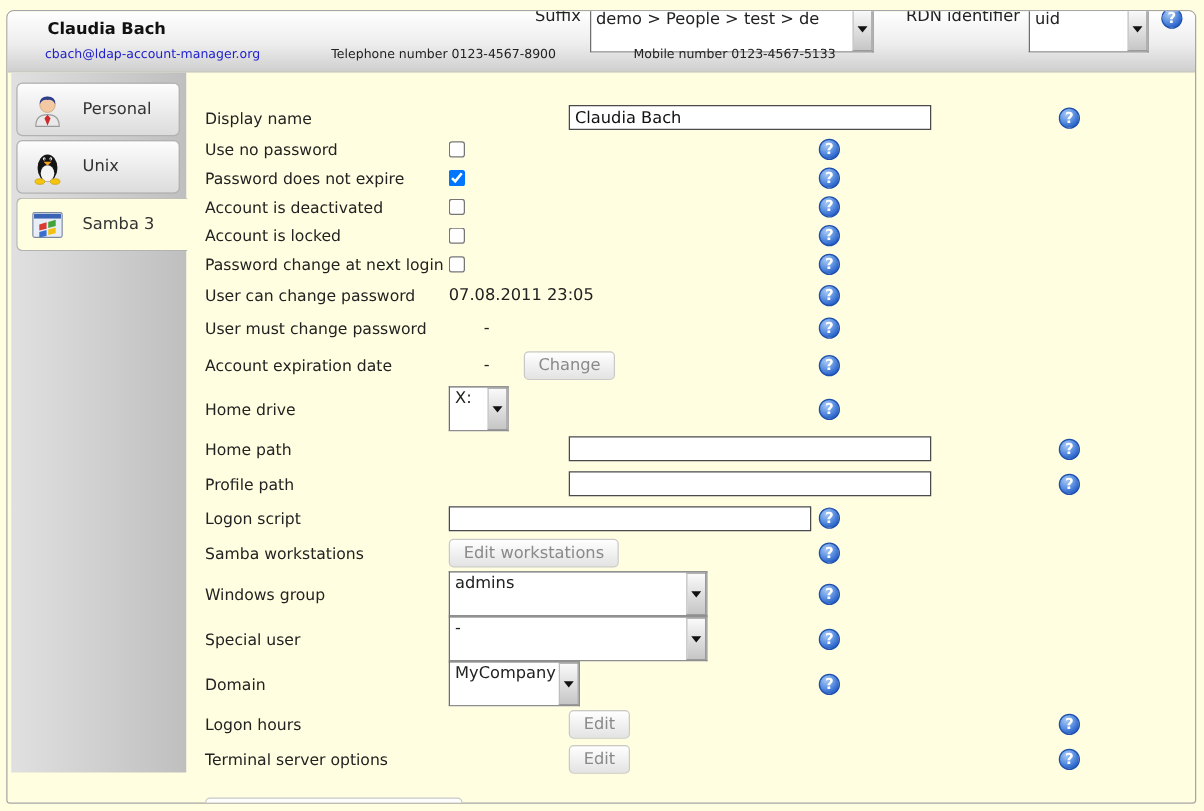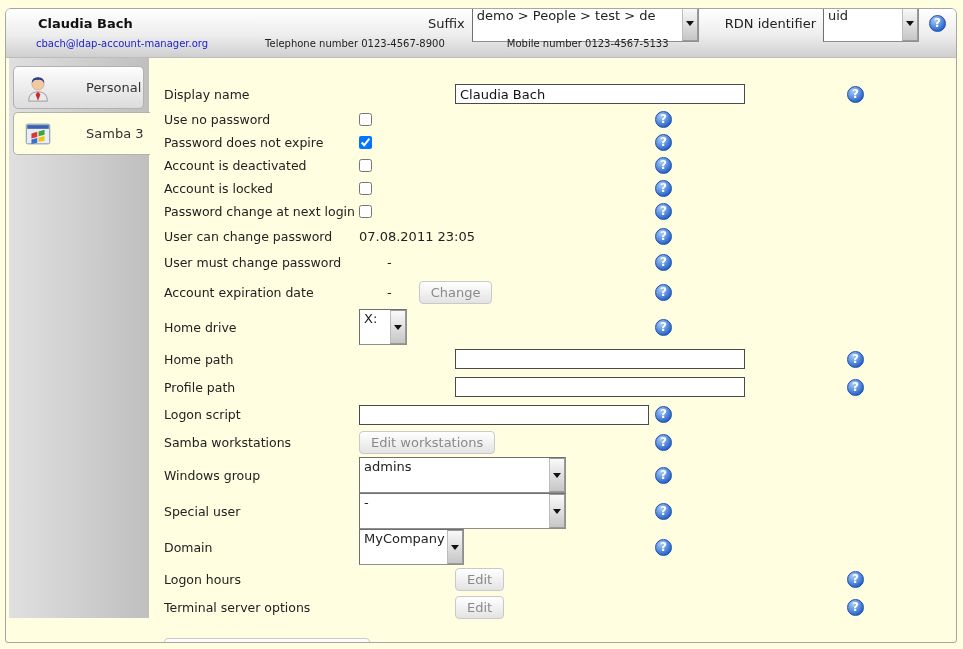--- a/index.html
+++ b/index.html
@@ -22,21 +22,21 @@
     background: linear-gradient(#ffffff 0%, #ededed 55%, #cfcfcf 100%);
     border-bottom: 1px solid #bdbdbd;
     height: 49px;
   }
   .header-row1 {
     display: flex; align-items: center;
     height: 29px; padding: 0 10px 0 32px;
     font-size: 13px; color: #222;
   }
   .page-title { font-weight: bold; color: #111; }
-  .header-controls { margin-left: auto; display: flex; align-items: center; }
+  .header-controls { margin-left: auto; display: flex; }
   .hc-label { margin-right: 7px; color: #222; }
   .gap30 { width: 26px; }
   .header-row2 {
     display: flex; align-items: flex-start;
     height: 20px; padding: 0 10px 0 30px;
     font-size: 10px; color: #222;
   }
   .email-link { color: #2121cc; text-decoration: none; cursor: pointer; }
   .tel { margin-left: 57px; }
   .mob { margin-left: 62px; }
@@ -93,21 +93,20 @@
     padding-top: 8px;
   }
   .tab {
     display: flex; align-items: center;
     width: 131px; height: 43px;
     margin: 0 0 3px 4px;
     border: 1px solid #b2b2b2;
     border-radius: 5px;
     background: linear-gradient(#fdfdfd, #dcdcdc);
     cursor: pointer;
-    gap: 20px;
   }
   .tab.active {
     width: 137px;
     border-radius: 5px 0 0 5px;
     border-right: none;
     background: #fffee0;
   }
   .tab-icon { width: 30px; height: 30px; margin: 0 0 0 9px; flex: 0 0 30px; }
   .tab-label { margin-left: 13px; font-size: 13px; color: #333; }
 
@@ -182,20 +181,36 @@
         <span class="tab-icon">
           <svg viewBox="0 0 32 32" width="30" height="30">
             <path d="M6 30 Q6 20 16 20 Q26 20 26 30 Z" fill="#e9e9e9" stroke="#9b9b9b" stroke-width="1"></path>
             <polygon points="16,20 13.4,23 16,29.5 18.6,23" fill="#cf2b2b"></polygon>
             <circle cx="16" cy="11.5" r="6.6" fill="#f2c9a2" stroke="#c79a6e" stroke-width="0.6"></circle>
             <path d="M9.4 11 Q9 4.5 16 4.5 Q23 4.5 22.6 11 Q20.5 6.8 16 7.4 Q11.5 6.8 9.4 11 Z" fill="#2c3f8f"></path>
           </svg>
         </span>
         <span class="tab-label">Personal</span>
       </div>
+      <div class="tab">
+        <span class="tab-icon">
+          <svg viewBox="0 0 32 32" width="30" height="30">
+            <ellipse cx="16" cy="16.5" rx="8.5" ry="11.5" fill="#141414"></ellipse>
+            <ellipse cx="16" cy="21" rx="5.8" ry="7" fill="#f4f4f4"></ellipse>
+            <ellipse cx="13.2" cy="8.6" r="1.1" rx="1.1" ry="1.4" fill="#fff"></ellipse>
+            <ellipse cx="18.8" cy="8.6" rx="1.1" ry="1.4" fill="#fff"></ellipse>
+            <circle cx="13.4" cy="8.8" r="0.55" fill="#000"></circle>
+            <circle cx="18.6" cy="8.8" r="0.55" fill="#000"></circle>
+            <polygon points="12.6,11 19.4,11 16,14.4" fill="#f6a41f"></polygon>
+            <ellipse cx="9.5" cy="28" rx="4.2" ry="2.4" fill="#f3c50e" stroke="#c79104" stroke-width="0.5"></ellipse>
+            <ellipse cx="22.5" cy="28" rx="4.2" ry="2.4" fill="#f3c50e" stroke="#c79104" stroke-width="0.5"></ellipse>
+          </svg>
+        </span>
+        <span class="tab-label">Unix</span>
+      </div>
       <div class="tab active">
         <span class="tab-icon">
           <svg viewBox="0 0 32 32" width="30" height="30">
             <rect x="3.5" y="5.5" width="25" height="21" rx="1.5" fill="#e8eef8" stroke="#7e8aa0" stroke-width="1"></rect>
             <rect x="4.5" y="6.5" width="23" height="4" fill="#3b63b4"></rect>
             <path d="M9 15.5 l6.2 -1.8 v5.4 l-6.2 1.6 z" fill="#d93a31"></path>
             <path d="M16.6 13.4 l6.4 -1.9 v5.3 l-6.4 1.7 z" fill="#43a33a"></path>
             <path d="M9 21.9 l6.2 -1.6 v5 l-6.2 1.4 z" fill="#3a6fd0"></path>
             <path d="M16.6 19.8 l6.4 -1.7 v5 l-6.4 1.5 z" fill="#f3c211"></path>
           </svg>

